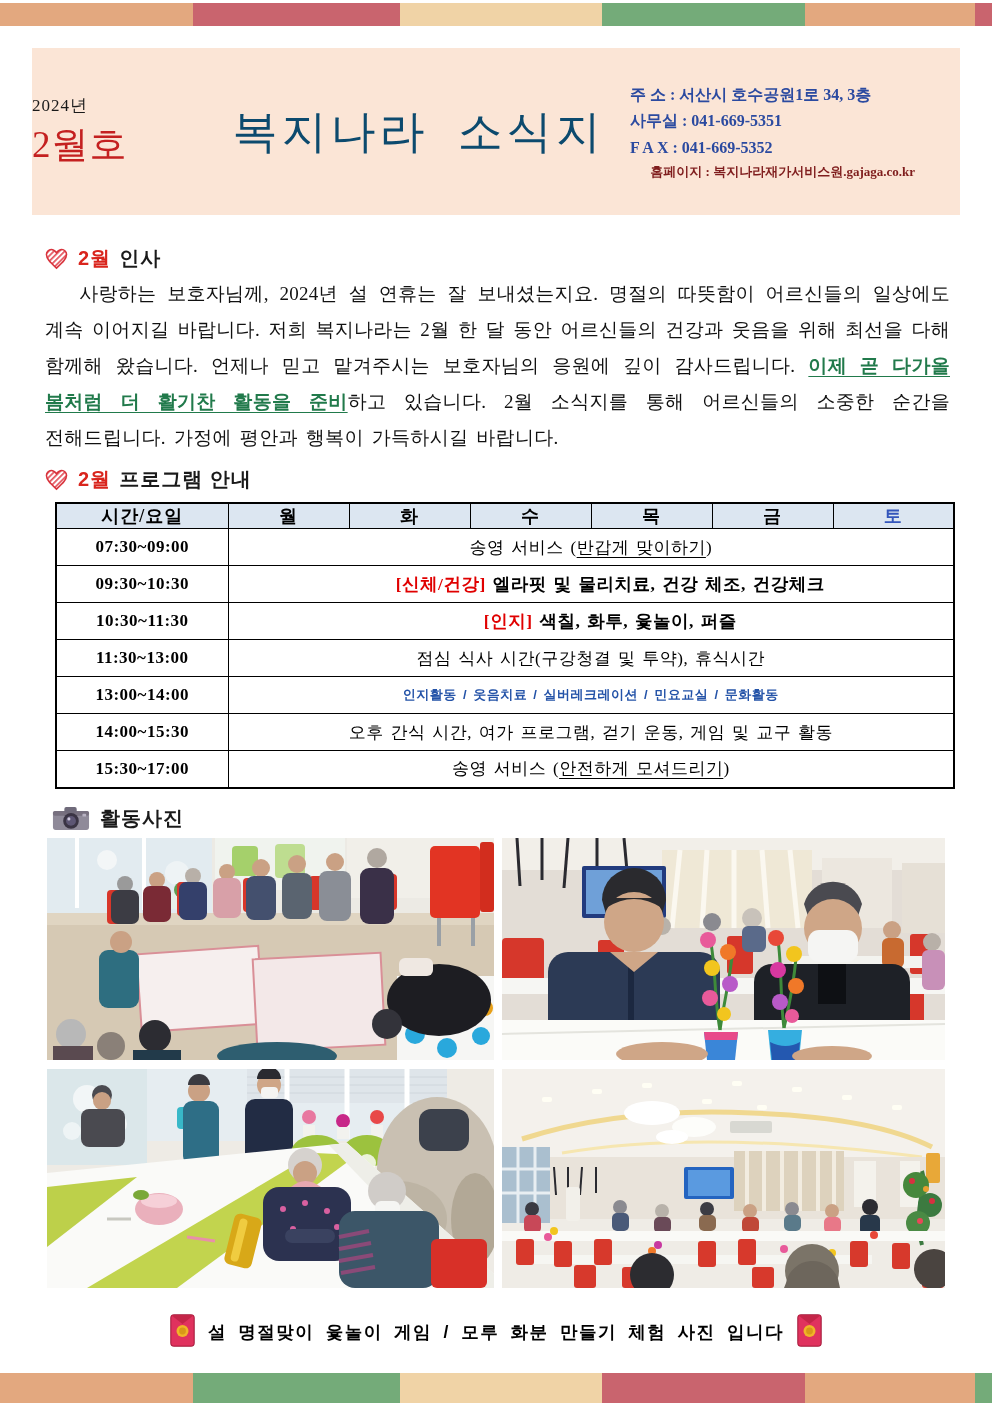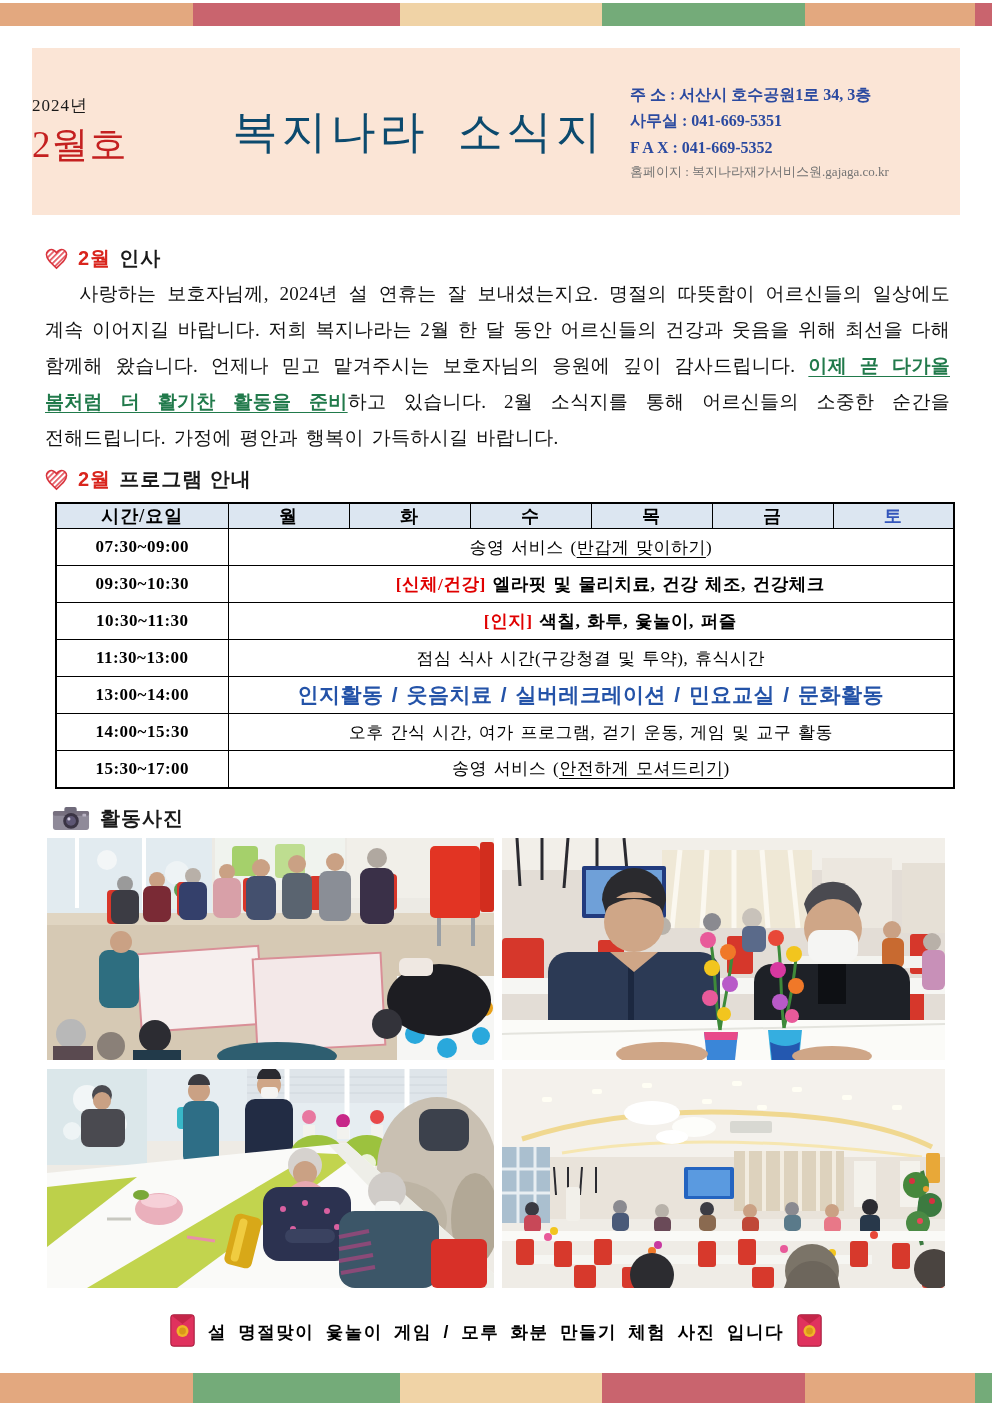--- a/index.html
+++ b/index.html
@@ -16,21 +16,21 @@
   
   .masthead { margin:22px 32px 0 32px; height:167px; background:#fbe5d6;
               display:flex; align-items:center; font-family:"Liberation Serif","DejaVu Serif",serif; }
   .issue-block { width:175px; }
   .issue-year { font-size:17px; color:#1a1a1a; letter-spacing:1px; }
   .issue-no { font-size:37px; color:#c42020; margin-top:3px; letter-spacing:1px; }
   .mast-title { flex:1; text-align:center; font-size:45px; color:#0c4a6e;
                 letter-spacing:4px; word-spacing:14px; font-weight:500; }
   .contact { width:330px; padding-right:45px; }
   .contact-line { font-size:16px; font-weight:700; color:#2b4aa0; line-height:1.65; word-break:keep-all; }
-  .contact-home { font-size:13px; font-weight:400; color:#737373; margin-top:2px; }
+  .contact-home { font-size:13px; font-weight:700; color:#7f1d1d; margin-top:2px;text-align:right; }
 
   
   .section-head { display:flex; align-items:center; margin:0 0 0 45px;
                   font-size:20px; font-weight:700; color:#1a1a1a; letter-spacing:1px; }
   .section-head .hicon { margin-right:10px; display:inline-flex; }
   .section-head .red { color:#d9251d; margin-right:8px; }
   .head-greeting { margin-top:30px; }
   .head-program  { margin-top:10px; }
   .head-photos   { margin-top:16px; margin-left:52px; }
 
@@ -47,21 +47,21 @@
   table.program th, table.program td { border:1px solid #000; text-align:center; }
   table.program th { height:20px; background:#dce6f1; font-size:18px; font-weight:700; letter-spacing:1px; }
   table.program th.sat { color:#3355bb; }
   col.c-time { width:172px; }
   col.c-day { width:121px; }
   td.time { height:37px; font-weight:700; font-size:17px; letter-spacing:.5px; }
   td.act  { font-size:17px; letter-spacing:.5px; word-spacing:2px; }
   td.act .ul { text-decoration:underline; text-underline-offset:4px; }
   tr.boldrow td.act { font-weight:700; font-size:17.5px; }
   td.act .tag { color:#e00000; font-weight:700;margin-left:39px; }
-  tr.bluerow td.act { color:#2453a8; font-weight:700; font-size:21px;
+  tr.bluerow td.act { color:#2453a8; font-weight:700; font-size:13px;
                       font-family:"Liberation Sans","DejaVu Sans",sans-serif; }
 
   
   .photo-grid { margin:6px 47px 0 47px; display:grid;
                 grid-template-columns:447px 443px; grid-template-rows:222px 219px; gap:9px 8px; }
   .photo { overflow:hidden; background:#ddd; }
   .photo svg { display:block; width:100%; height:100%; }
 
   
   .caption-row { margin-top:26px; display:flex; align-items:center; justify-content:center; gap:13px; }

